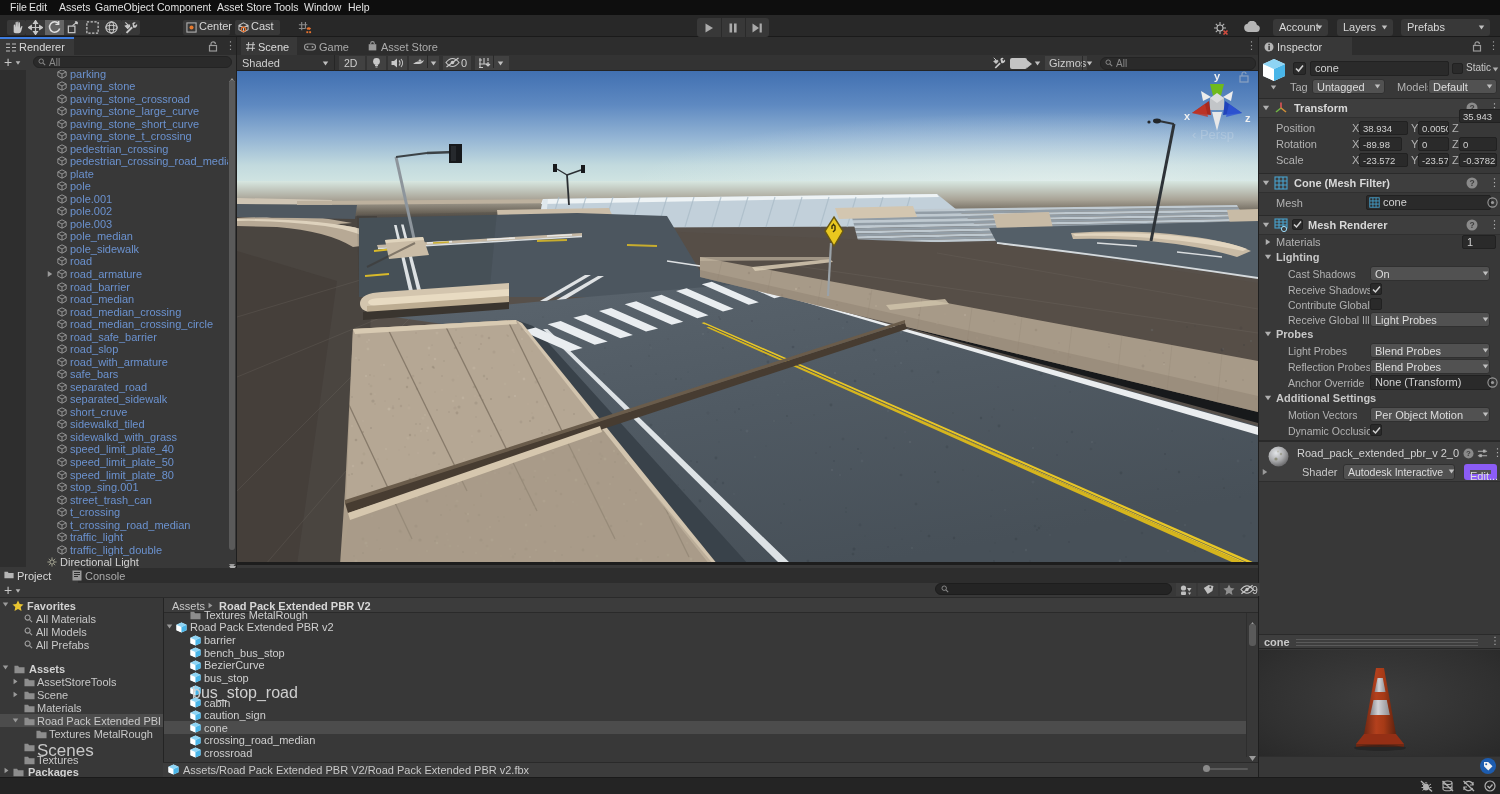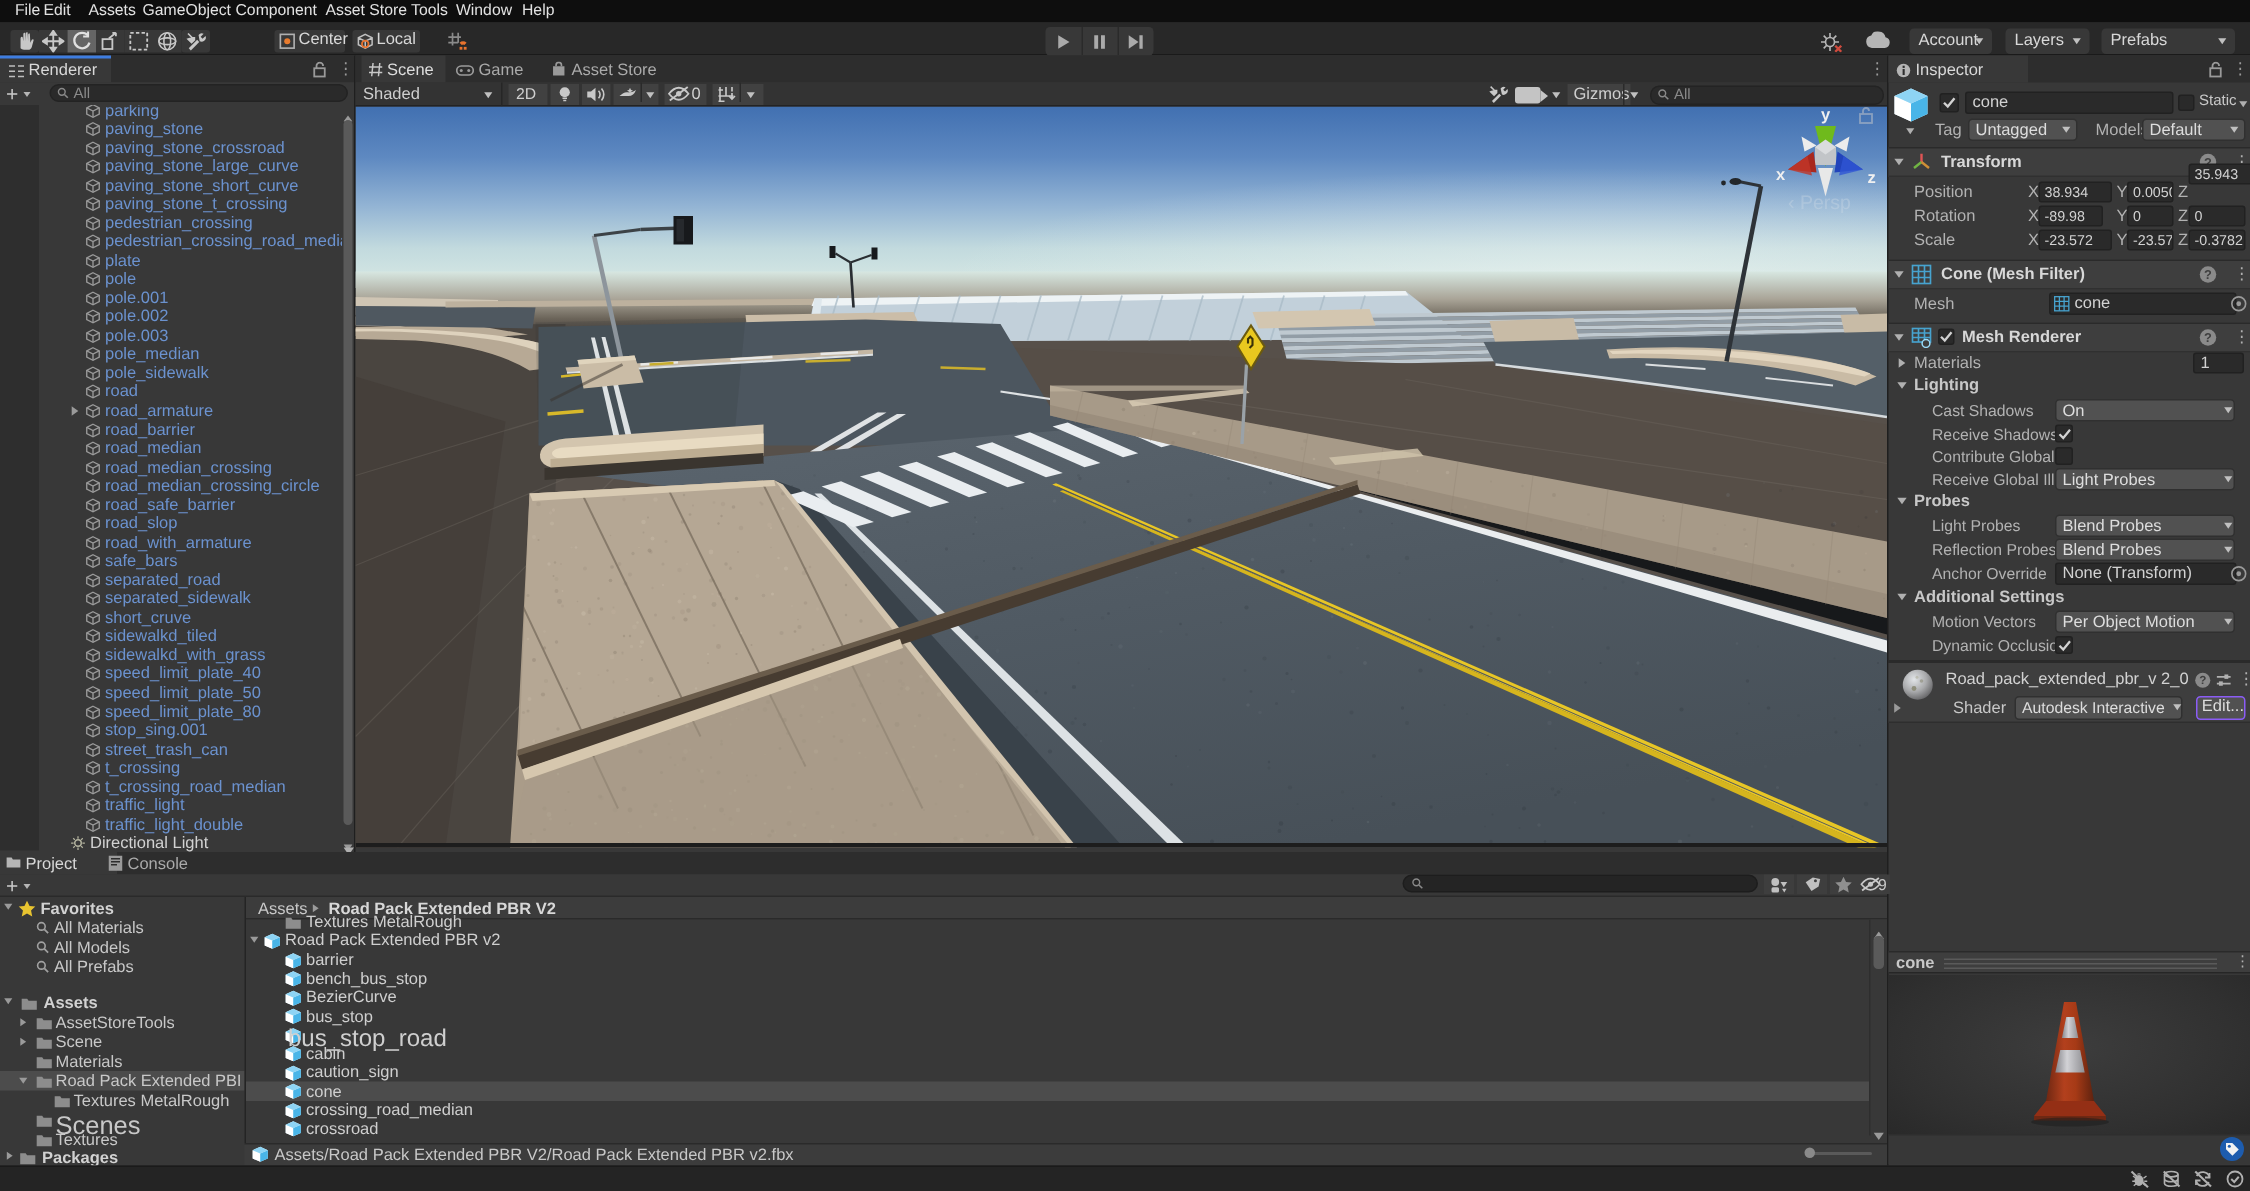--- a/index.html
+++ b/index.html
@@ -76,21 +76,21 @@
 <svg class="abs" style="left:186px;top:22px" width="11" height="11" viewBox="0 0 12 12">
     <rect x="1" y="1" width="10" height="10" fill="none" stroke="#b0b0b0" stroke-width="1.2"></rect>
     <circle cx="6" cy="6" r="2.2" fill="#e87b2e"></circle>
   </svg>
 <div class="abs" style="left:199px;top:20px;font-size:11px;color:#d8d8d8">Center</div>
 <div class="abs" style="left:235px;top:20px;width:45px;height:15px;background:#383838;border-radius:2px"></div>
 <svg class="abs" style="left:238px;top:22px" width="11" height="11" viewBox="0 0 12 12">
     <path d="M6 1 L11 3.5 L11 8.5 L6 11 L1 8.5 L1 3.5 Z M1 3.5 L6 6 L11 3.5 M6 6 L6 11" fill="none" stroke="#c0c0c0" stroke-width="1.1"></path>
     <circle cx="6" cy="8" r="2.4" fill="none" stroke="#e8732e" stroke-width="1.3"></circle>
   </svg>
-<div class="abs" style="left:251px;top:20px;font-size:11px;color:#d8d8d8">Local</div>
+<div class="abs" style="left:251px;top:20px;font-size:11px;color:#d8d8d8">Cast</div>
 <svg class="abs" style="left:297px;top:20px" width="15" height="15" viewBox="0 0 16 16">
     <g stroke="#8a8a8a" stroke-width="1.2">
       <path d="M2 5 h9 M2 9 h7 M5 2 v9 M9 2 v7"></path>
     </g>
     <path d="M10 9 a3.5 3.5 0 0 1 5 0 l-1.6 1.6 a1.4 1.4 0 0 0 -1.8 0 L10 9" fill="#e8732e"></path>
     <rect x="10" y="12" width="2" height="2" fill="#e8732e"></rect>
     <rect x="13" y="12" width="2" height="2" fill="#e8732e"></rect>
   </svg>
 <div class="abs" style="left:697px;top:18px;width:72px;height:19px;background:#383838;border-radius:3px"></div>
 <svg class="abs" style="left:704px;top:23px" width="10" height="10" viewBox="0 0 10 10">
@@ -2061,21 +2061,21 @@
   </svg>
 <div class="abs" style="left:1492px;top:446px;font-size:11px;color:#b0b0b0">⋮</div>
 <svg style="position:absolute;left:1261px;top:468px" width="8" height="8" viewBox="0 0 9 9">
     <polygon points="2,1 7,4.5 2,8" fill="#9a9a9a"></polygon>
   </svg>
 <div class="abs" style="left:1302px;top:466px;font-size:11px;color:#c8c8c8">Shader</div>
 <div class="ddown" style="left:1343px;top:464px;width:112px;height:16px;font-size:10.5px">Autodesk Interactive</div>
 <svg style="position:absolute;left:1448px;top:468px" width="7" height="7" viewBox="0 0 9 9">
     <polygon points="1,2 8,2 4.5,7" fill="#c0c0c0"></polygon>
   </svg>
-<div class="abs" style="left:1464px;top:464px;width:33px;height:16px;background:#515151;border:1px solid #8b5cf6;border-radius:3px;font-size:11px;color:#dddddd;text-align:right">Edit...</div>
+<div class="abs" style="left:1464px;top:464px;width:33px;height:16px;background:#515151;border:6px solid #8b5cf6;border-radius:3px;font-size:11px;color:#dddddd;text-align:left">Edit...</div>
 <div class="abs" style="left:1259px;top:634px;width:241px;height:15px;background:#3e3e3e;border-top:1px solid #2a2a2a;border-bottom:1px solid #262626"></div>
 <div class="abs" style="left:1264px;top:636px;font-size:11px;font-weight:bold;color:#c8c8c8">cone</div>
 <div class="abs" style="left:1296px;top:639px;width:182px;height:1px;background:#5a5a5a;box-shadow:0 3px 0 #5a5a5a, 0 6px 0 #5a5a5a"></div>
 <div class="abs" style="left:1490px;top:635px;font-size:10px;color:#b0b0b0">⋮</div>
 <div class="abs" style="left:1259px;top:650px;width:241px;height:106px;background:radial-gradient(ellipse at 50% 45%, #3d3d3d 0%, #303030 70%, #292929 100%)"></div>
 <svg class="abs" style="left:1352px;top:660px" width="56" height="92" viewBox="0 0 56 92">
 <defs>
       <linearGradient id="coneg" x1="0" x2="1">
         <stop offset="0%" stop-color="#6e2712"></stop>
         <stop offset="38%" stop-color="#b3401d"></stop>

